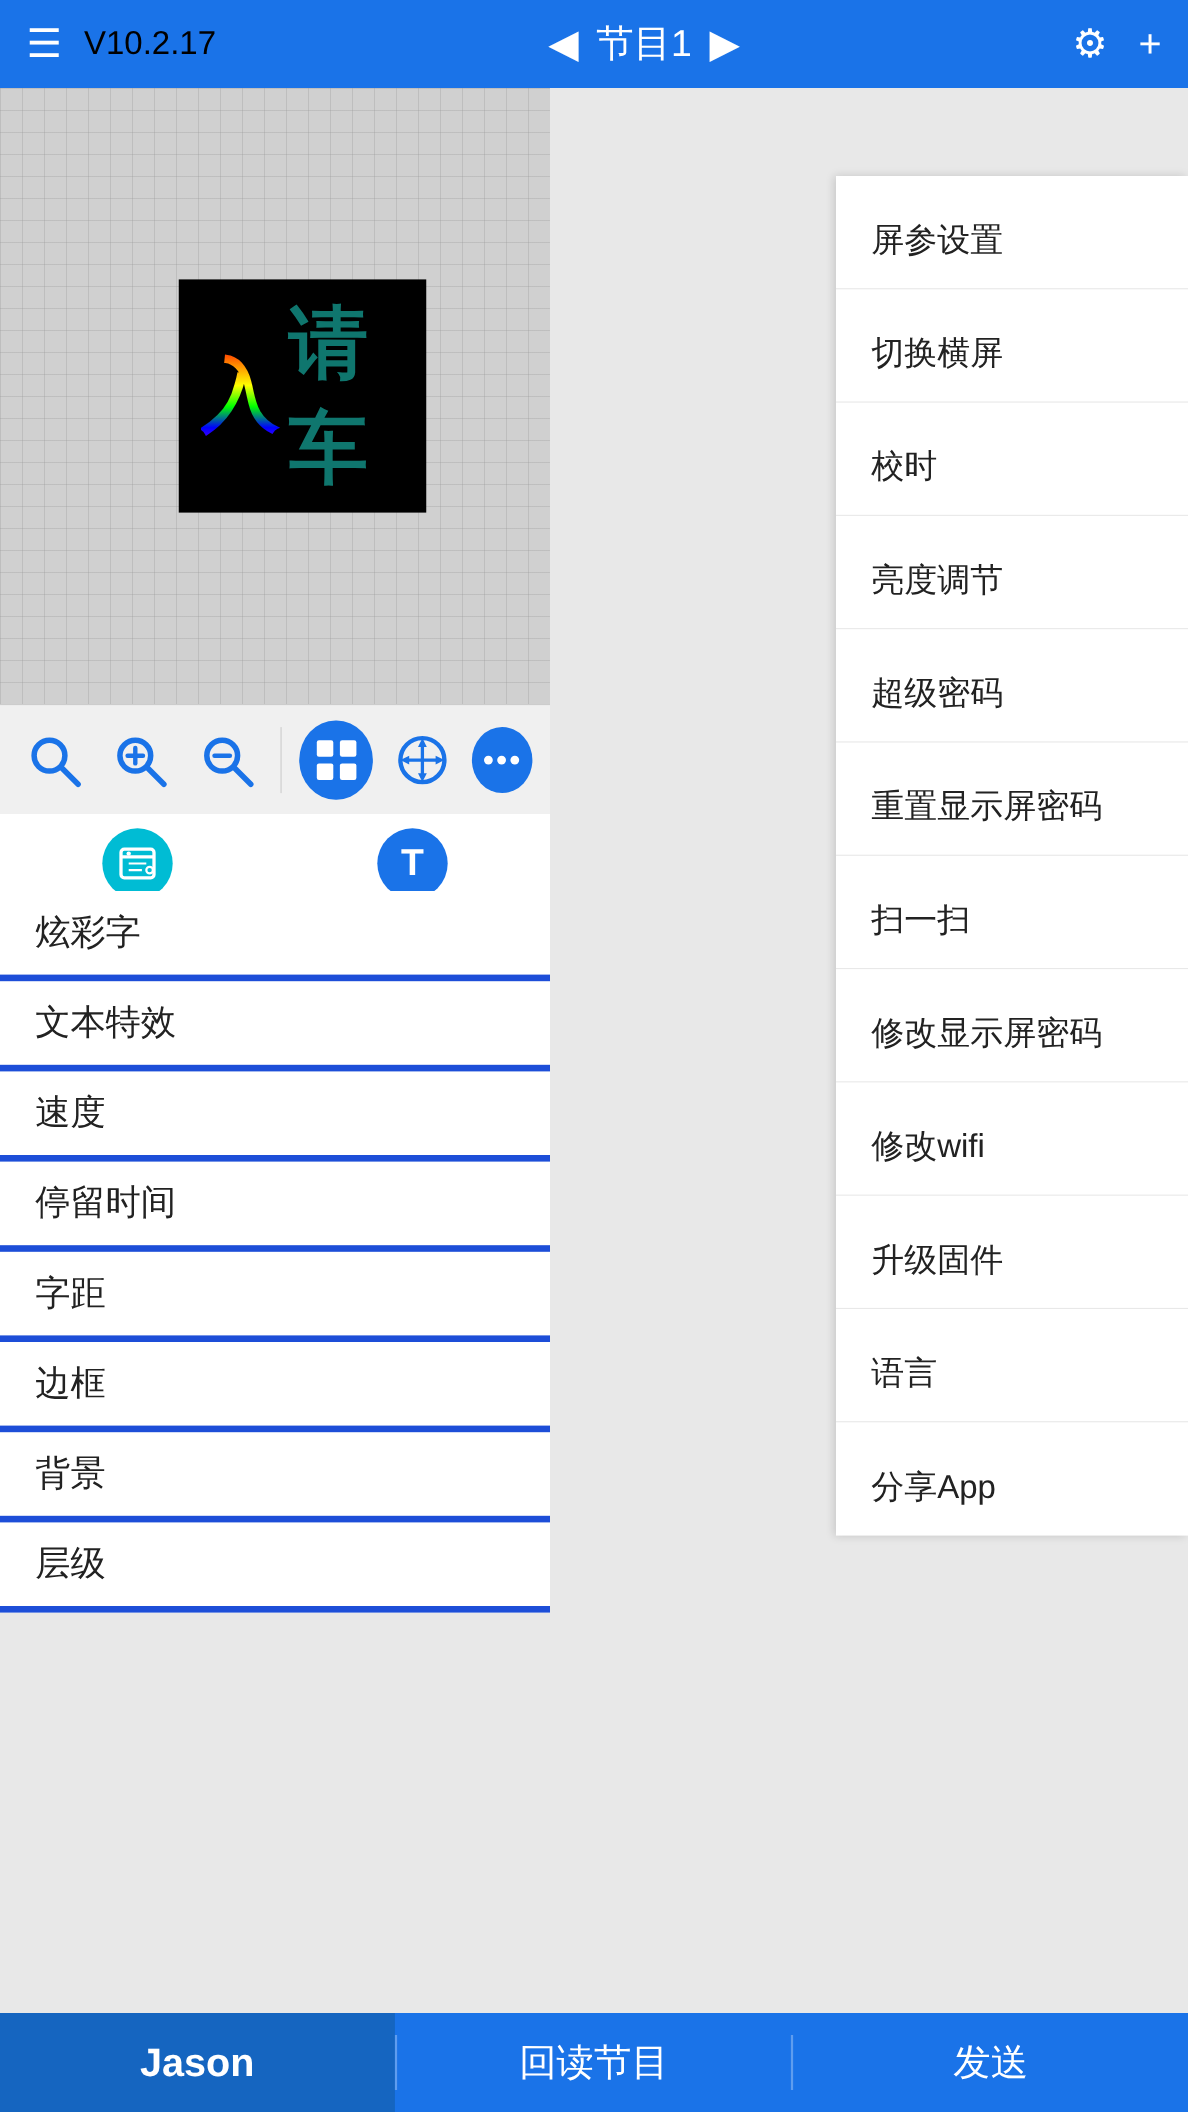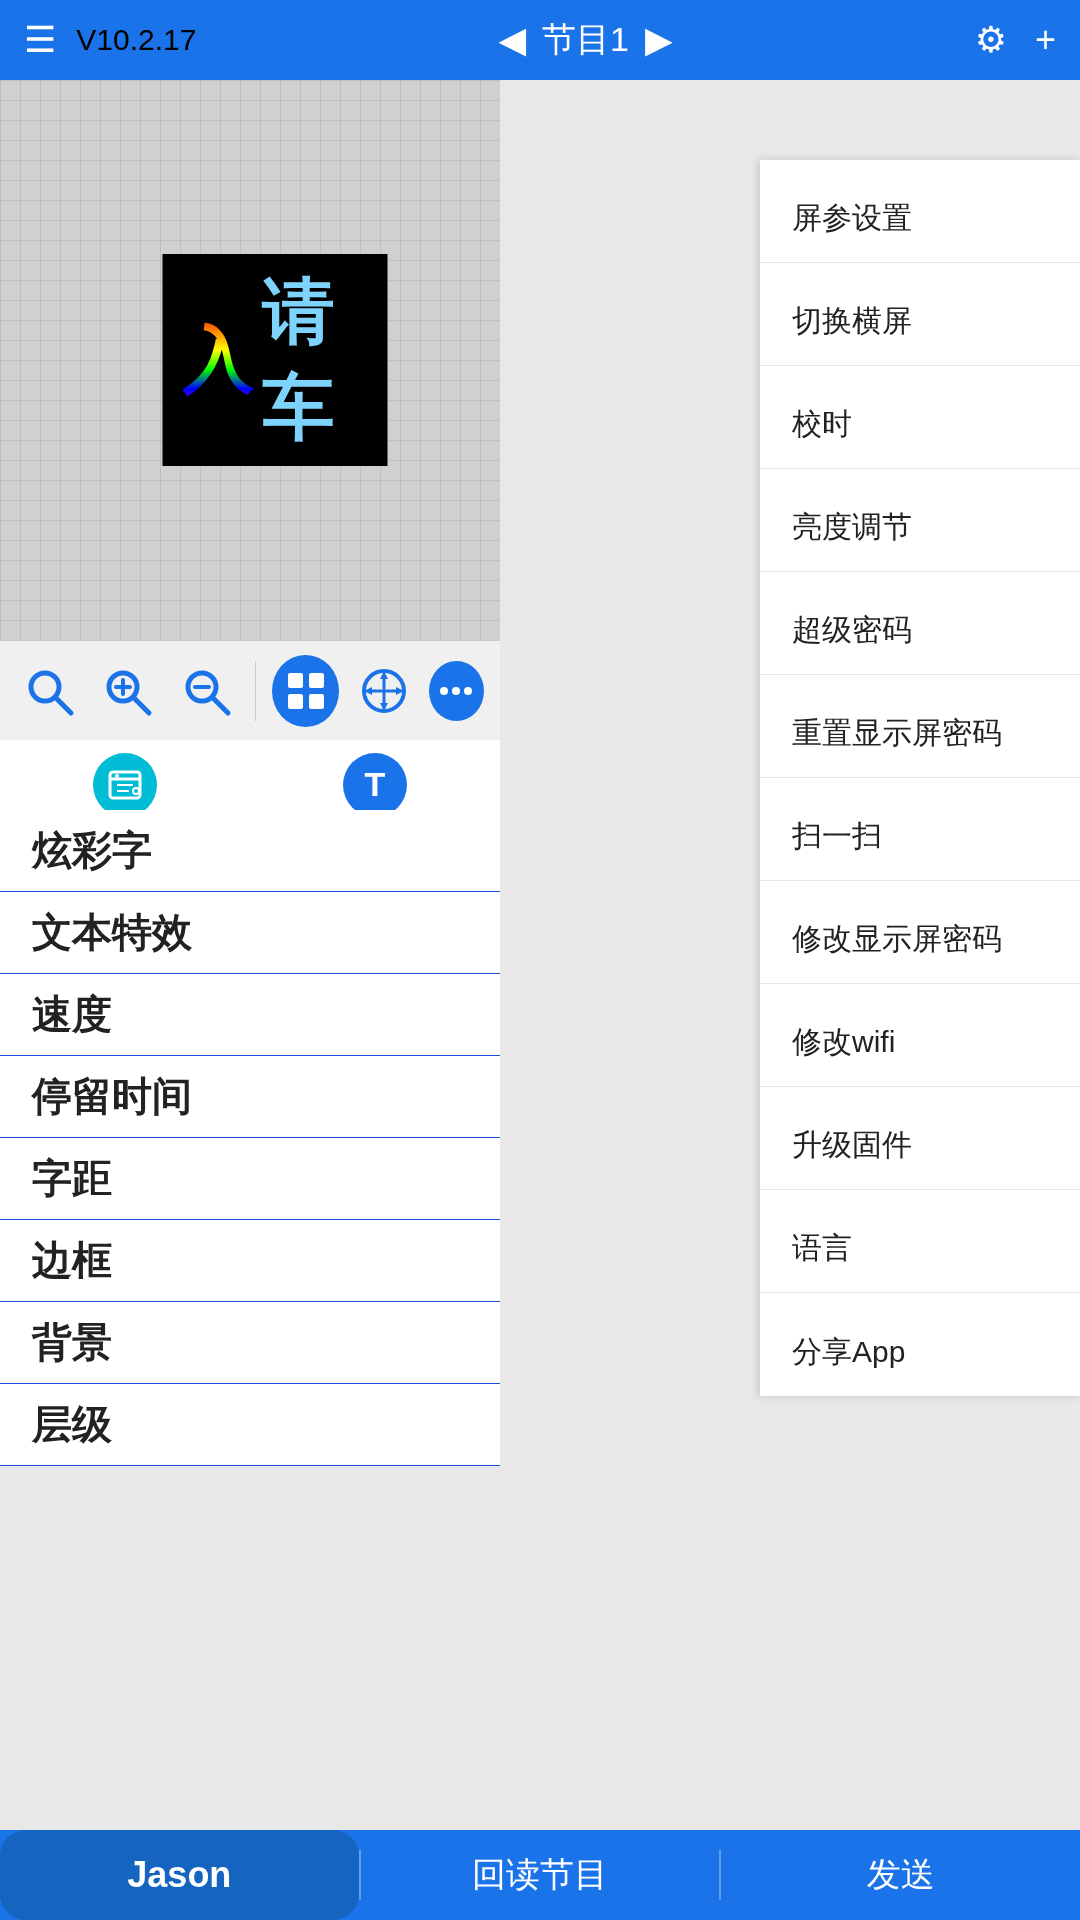--- a/index.html
+++ b/index.html
@@ -100,21 +100,21 @@
       font-size: 72px;
       font-weight: 900;
       background: linear-gradient(180deg, #ff0000, #ff8800, #ffff00, #00ff00, #0000ff, #8800ff);
       -webkit-background-clip: text;
       -webkit-text-fill-color: transparent;
       background-clip: text;
     }
     .led-text-please {
       font-size: 72px;
       font-weight: 900;
-      color: #7dd3fc;
+      color: #0f766e;
     }
 
     
     .toolbar {
       width: 500px;
       height: 100px;
       background: #f0f0f0;
       display: flex;
       align-items: center;
       padding: 0 16px;
@@ -197,24 +197,23 @@
     }
     .prop-list {
       width: 100%;
       background: white;
     }
     .prop-item {
       height: 82px;
       display: flex;
       align-items: center;
       padding: 0 32px;
-      border-bottom: 1px solid #1d4ed8;
-      font-size: 40px;
+      border-bottom: 6px solid #1d4ed8;
+      font-size: 32px;
       color: #222;
-      font-weight: bold;
     }
 
     
     .dropdown-menu {
       position: absolute;
       top: 80px;
       right: 0;
       width: 320px;
       background: white;
       z-index: 100;
@@ -439,21 +438,21 @@
       <span>语言</span>
     </div>
     <div class="menu-item">
       <span>分享App</span>
     </div>
   </div>
 
 </div>
 
 <div class="bottom-bar" style="position:fixed;bottom:0;left:0;width:1080px;height:90px;background:#1a73e8;display:flex;align-items:center;z-index:200;">
-  <button class="bottom-btn active" style="font-size:36px;font-weight:bold;border-radius:26px;">
+  <button class="bottom-btn active" style="font-size:36px;font-weight:bold;">
     <span>Jason</span>
   </button>
   <div class="bottom-divider"></div>
   <button class="bottom-btn" style="font-size:34px;">
     <span>回读节目</span>
   </button>
   <div class="bottom-divider"></div>
   <button class="bottom-btn" style="font-size:34px;">
     <span>发送</span>
   </button>

